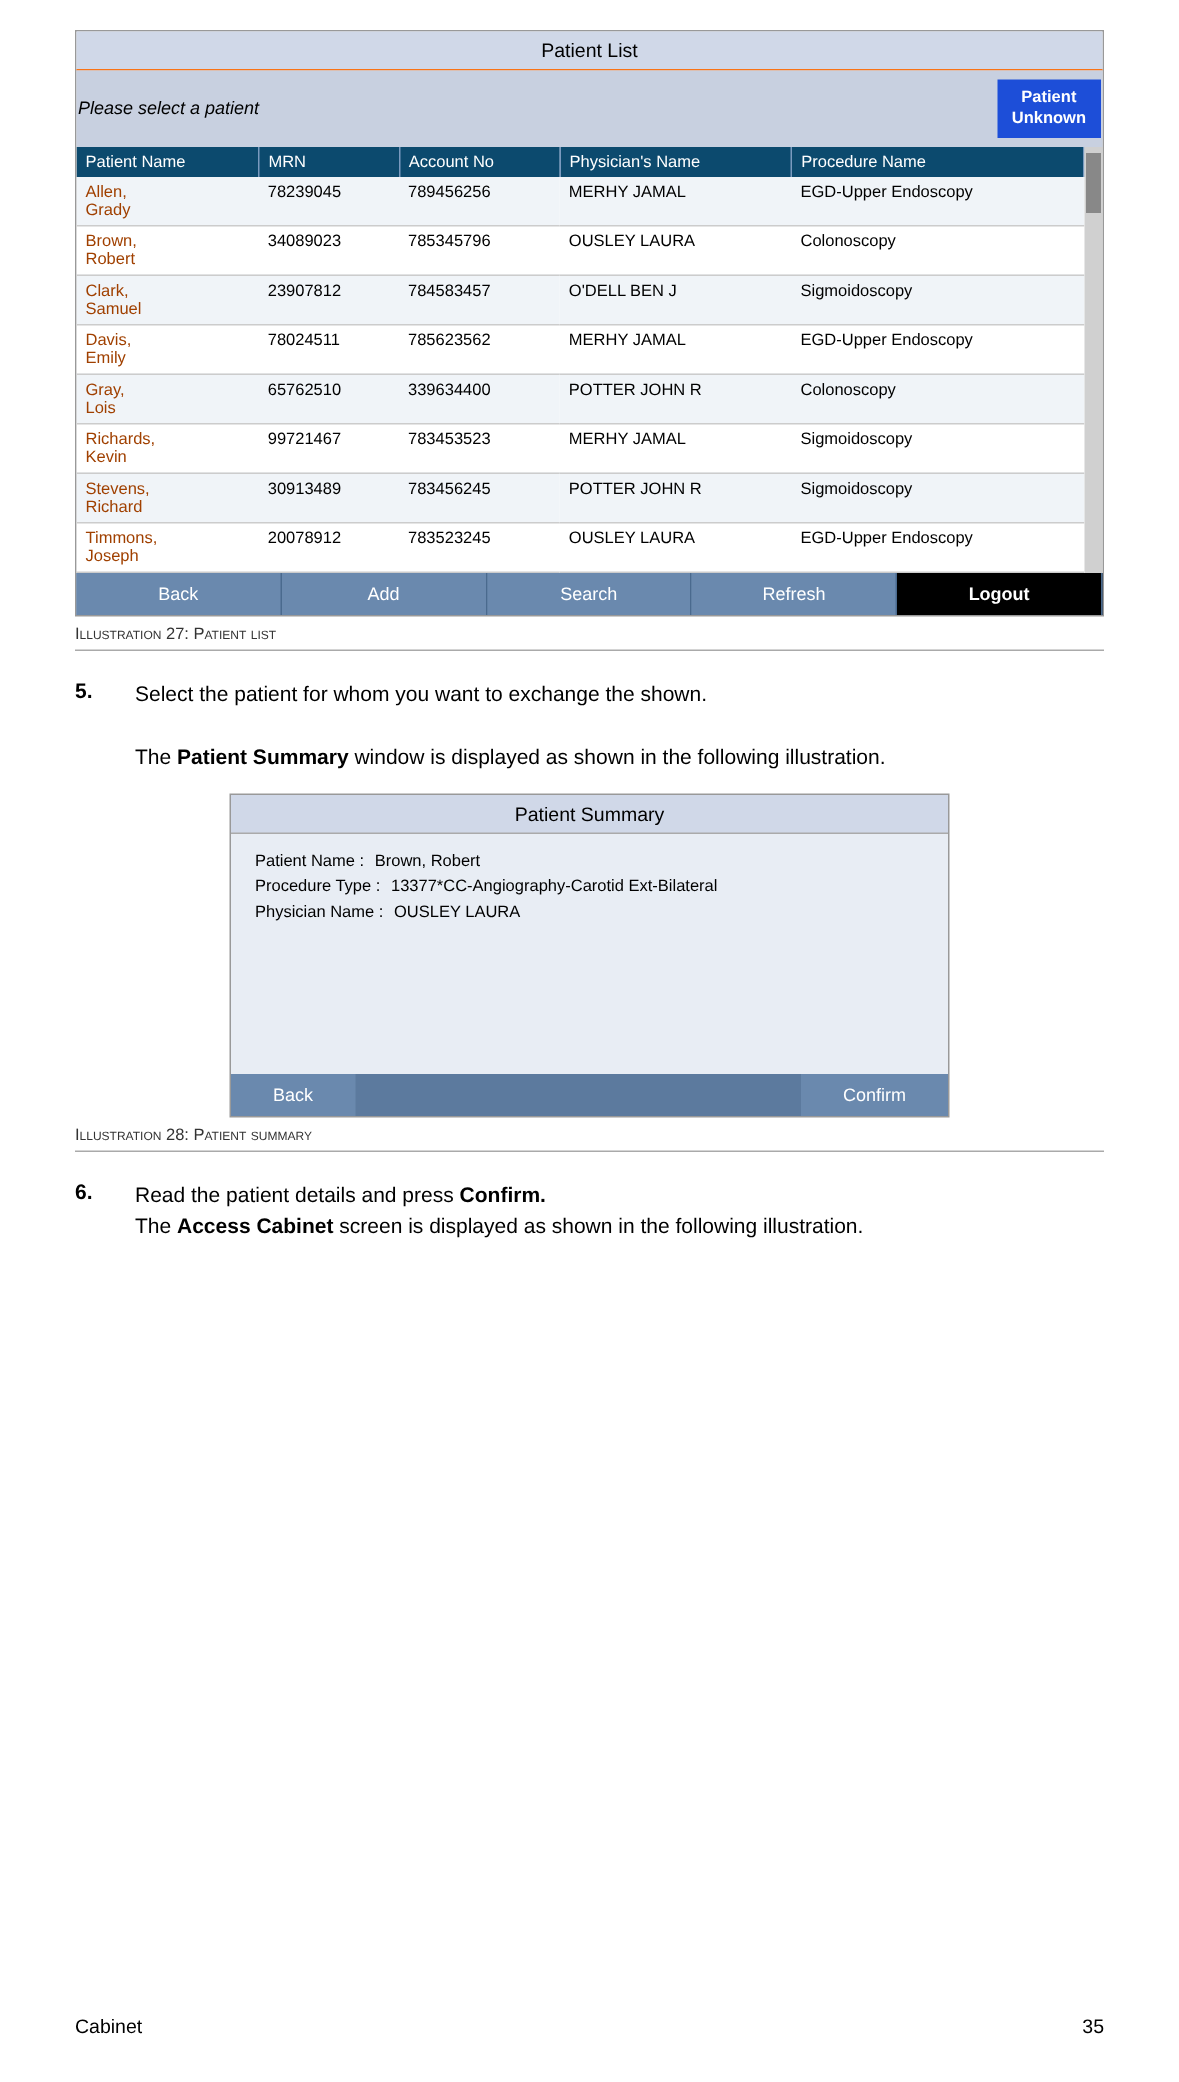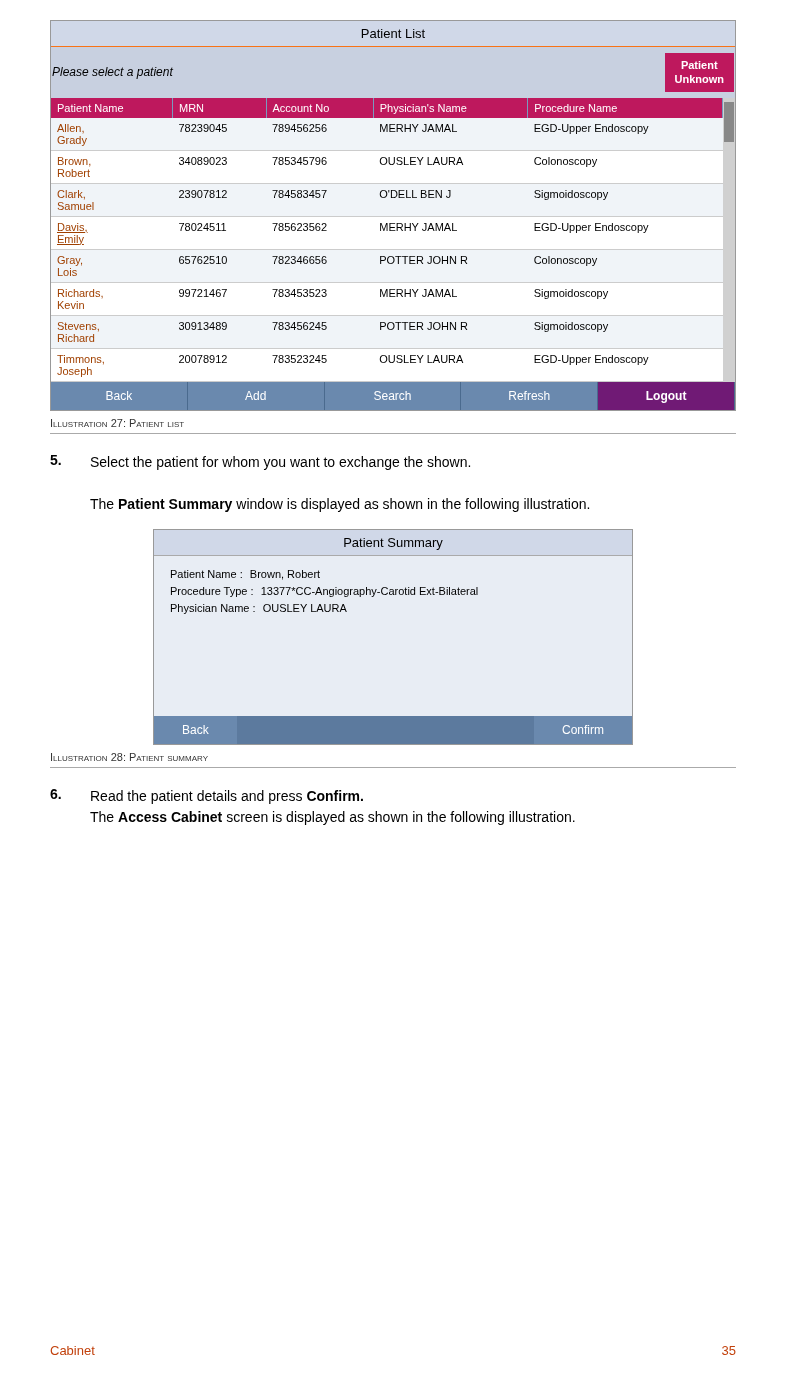--- a/index.html
+++ b/index.html
@@ -37,39 +37,39 @@
       padding: 6px 1px;
     }
 
     .please-select-text {
       font-size: 12px;
       color: #000;
       font-style: italic;
     }
 
     .patient-unknown-btn {
-      background: #be185d;
+      background: #1d4ed8;
       color: #fff;
       font-size: 11px;
       font-weight: bold;
       padding: 5px 10px;
       border: none;
       cursor: pointer;
       text-align: center;
       line-height: 1.3;
     }
 
     .patient-table {
       width: 100%;
       border-collapse: collapse;
       font-size: 11px;
     }
 
     .patient-table thead tr {
-      background: #be185d;
+      background: #0c4a6e;
       color: #fff;
     }
 
     .patient-table thead th {
       padding: 4px 6px;
       text-align: left;
       border-right: 1px solid #7a9abf;
       font-weight: normal;
     }
 
@@ -125,21 +125,21 @@
       text-align: center;
       font-size: 12px;
       color: #fff;
       background: #6a89ae;
       border-right: 1px solid #4a6a8e;
       cursor: pointer;
       font-weight: normal;
     }
 
     .bottom-btn.logout {
-      background: #701a75;
+      background: #000000;
       font-weight: bold;
     }
 
     
     .caption {
       font-size: 11px;
       color: #333;
       margin-bottom: 18px;
       border-bottom: 1px solid #aaa;
       padding-bottom: 4px;
@@ -228,21 +228,21 @@
       cursor: pointer;
       font-weight: normal;
     }
 
     .footer-row {
       display: flex;
       justify-content: space-between;
       margin-top: auto;
       padding-top: 30px;
       font-size: 13px;
-      color: #c2410c;
+      color: #000000;
       position: absolute;
       bottom: 30px;
       left: 50px;
       right: 50px;
     }
   </style>
 </head>
 <body>
 
 <div class="screenshot-box">
@@ -279,30 +279,30 @@
               <td>Colonoscopy</td>
             </tr>
             <tr>
               <td><span style="color:#a04000;font-weight:normal;">Clark,<br>Samuel</span></td>
               <td>23907812</td>
               <td>784583457</td>
               <td>O'DELL BEN J</td>
               <td>Sigmoidoscopy</td>
             </tr>
             <tr>
-              <td><span style="color:#a04000;font-weight:normal;text-decoration:underline;">Davis,<br>Emily</span></td>
+              <td><span style="color:#a04000;font-weight:normal;">Davis,<br>Emily</span></td>
               <td>78024511</td>
               <td>785623562</td>
               <td>MERHY JAMAL</td>
               <td>EGD-Upper Endoscopy</td>
             </tr>
             <tr>
               <td><span style="color:#a04000;font-weight:normal;">Gray,<br>Lois</span></td>
               <td>65762510</td>
-              <td>782346656</td>
+              <td>339634400</td>
               <td>POTTER JOHN R</td>
               <td>Colonoscopy</td>
             </tr>
             <tr>
               <td><span style="color:#a04000;font-weight:normal;">Richards,<br>Kevin</span></td>
               <td>99721467</td>
               <td>783453523</td>
               <td>MERHY JAMAL</td>
               <td>Sigmoidoscopy</td>
             </tr>

